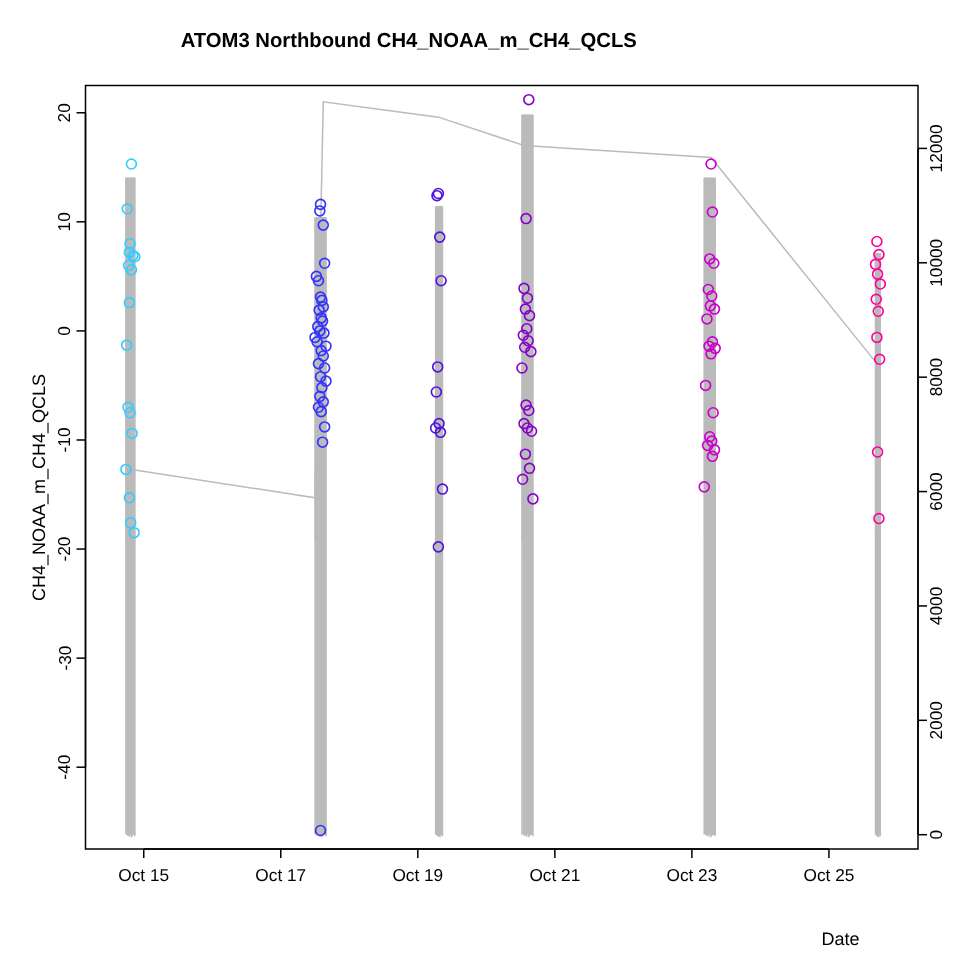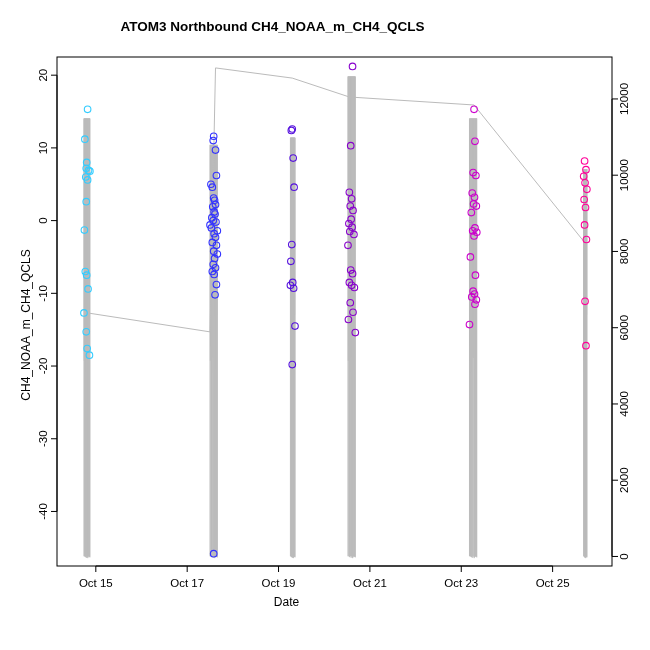--- a/index.html
+++ b/index.html
@@ -36,22 +36,22 @@
     left: 0;
   }
   .axis-label {
     position: absolute;
     font-size: 12px;
     color: #000;
   }
   #xlab {
     left: 0;
     width: 573px;
-    text-align: center;
-    top: 595px;
+    text-align: right;
+    top: 619px;
   }
   #ylab {
     transform: rotate(-90deg);
     transform-origin: 0 0;
     white-space: nowrap;
     left: 19px;
     top: 325px;
     font-size: 12px;
   }
   #ylab span { display: inline-block; transform: translateX(-50%); }

